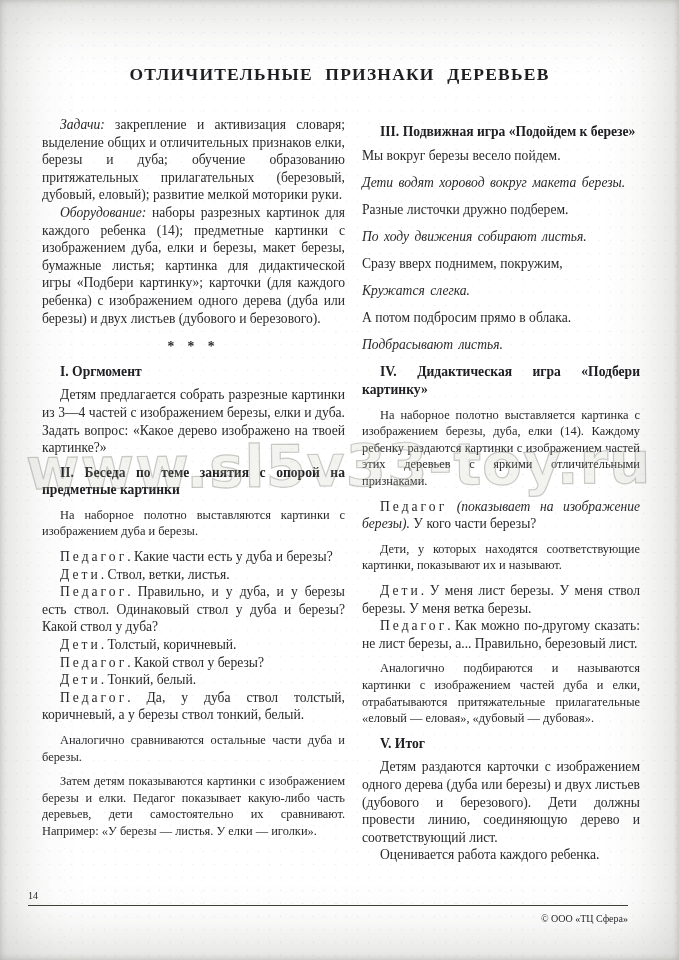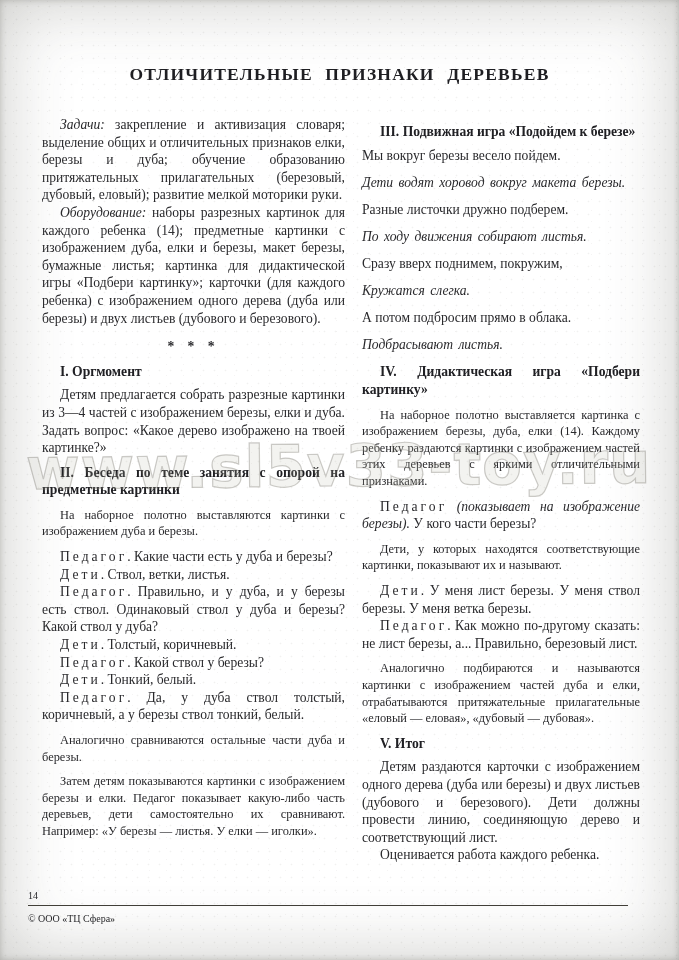--- a/index.html
+++ b/index.html
@@ -59,21 +59,21 @@
     pointer-events:none;
   }
 
   .footer {
     position:absolute; left:28px; width:600px; top:874px;
     font-size:10px;
     margin-top:16px;
   }
   .footer-top { display:flex; justify-content:space-between; align-items:baseline; }
   .footer-rule { border-top:1.5px solid #413f38; margin-top:4px; }
-  .footer-copy { margin-top:7px; }
+  .footer-copy { text-align:right; margin-top:7px; }
 </style>
 </head>
 <body>
 
 <div class="page">
 
   <h1 class="title">ОТЛИЧИТЕЛЬНЫЕ ПРИЗНАКИ ДЕРЕВЬЕВ</h1>
 
   <div class="watermark">www.sl5v33-toy.ru</div>
 

